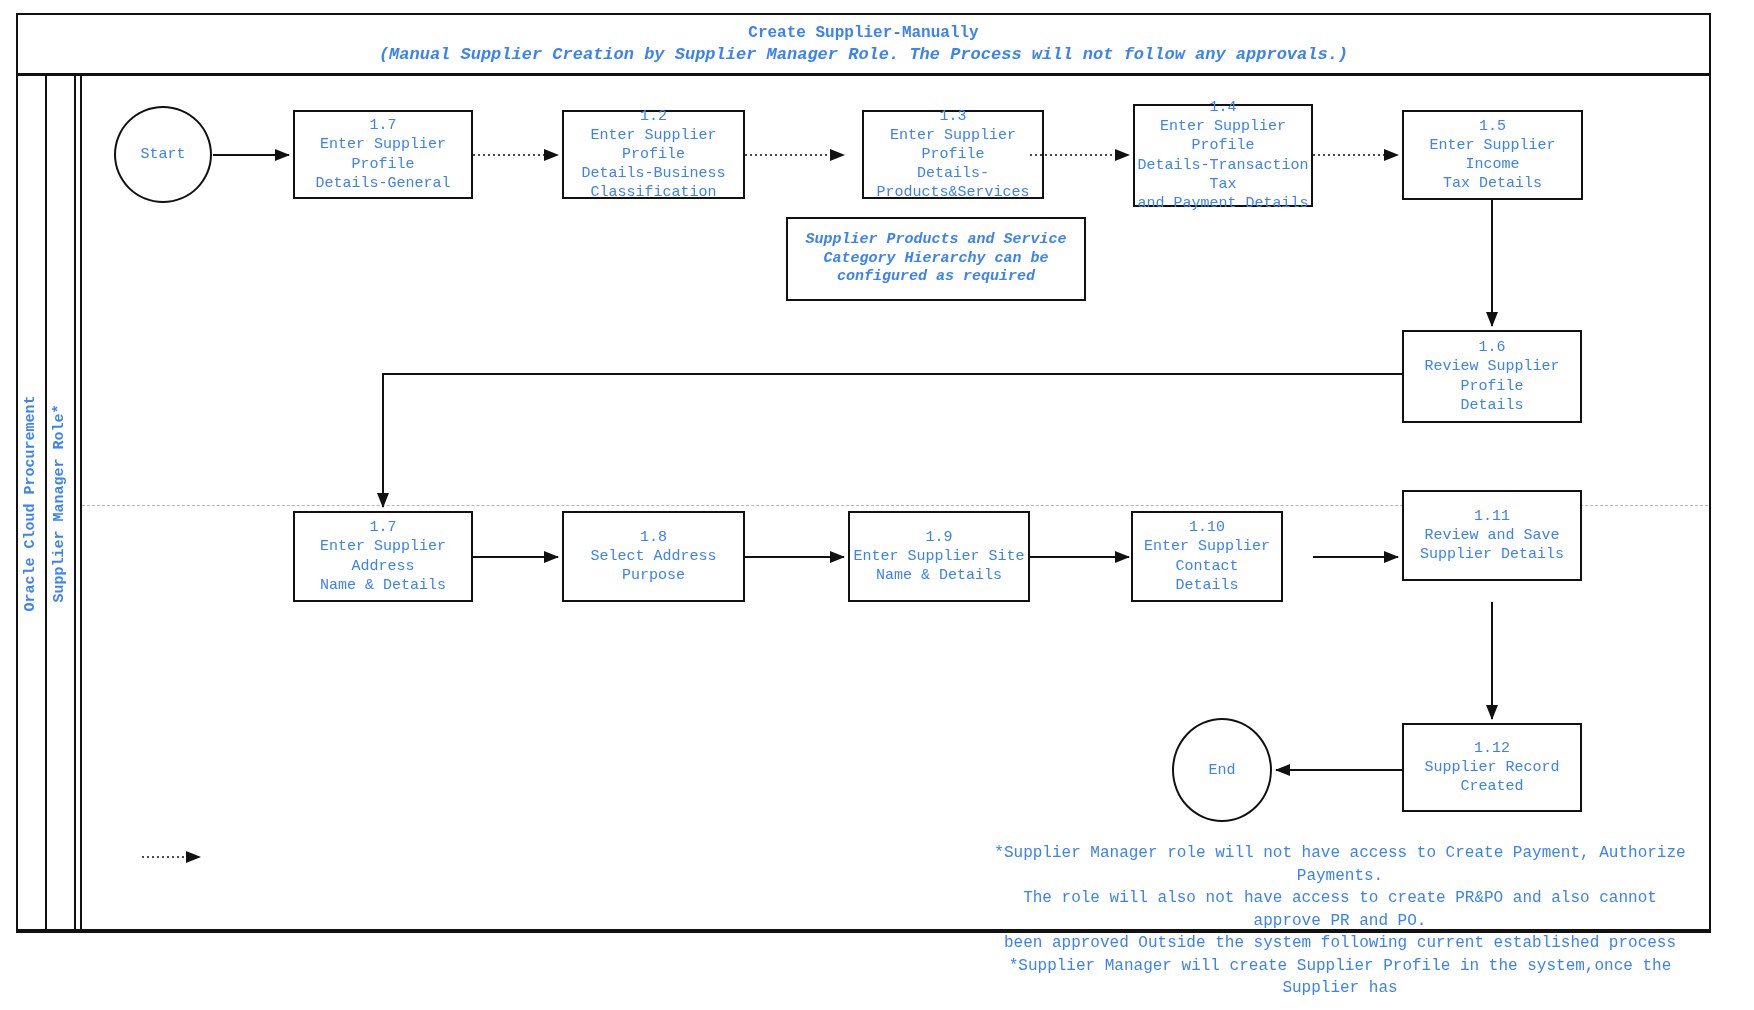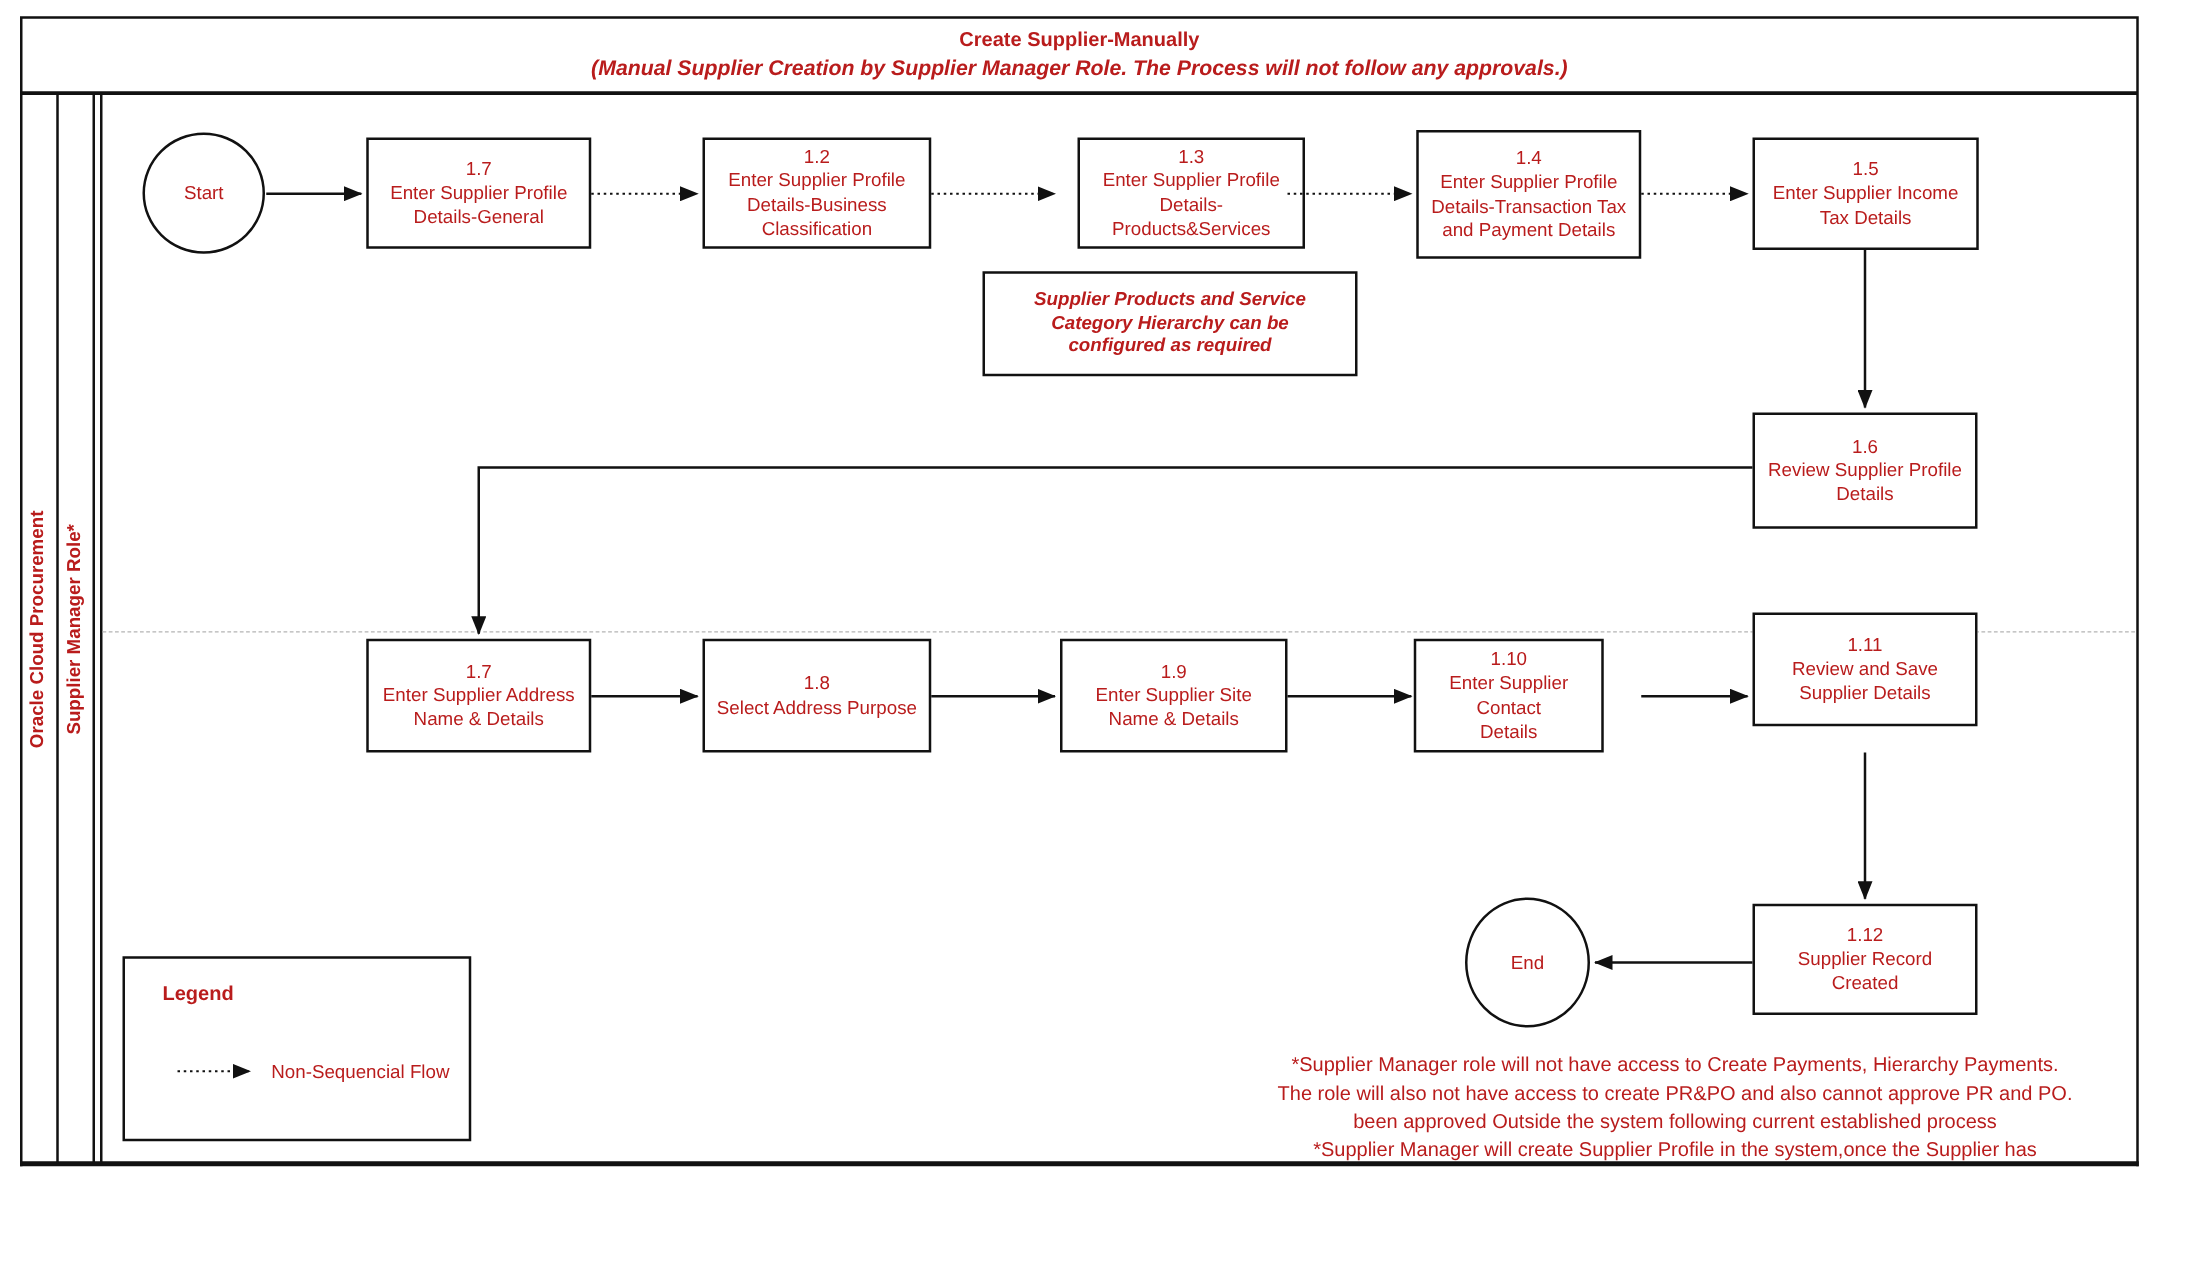--- a/index.html
+++ b/index.html
@@ -1,18 +1,18 @@
 <!DOCTYPE html>
 <html><head>
 <meta charset="utf-8">
 <style>
   html,body{margin:0;padding:0;background:#fff;}
   #canvas{
     position:relative;width:1754px;height:1010px;background:#fff;
-    font-family:Liberation Sans, sans-serif;color:#b91c1c;overflow:hidden;
+    font-family:Liberation Mono, monospace;color:#3b82f6;overflow:hidden;
   }
   .abs{position:absolute;}
   
   .title-band{
     left:16px;top:13px;width:1695px;height:63px;
     border:2px solid #111;border-bottom:3px solid #111;box-sizing:border-box;
     display:flex;flex-direction:column;align-items:center;justify-content:center;gap:3px;
   }
   .title-main{font-size:16px;font-weight:bold;}
   .title-sub{font-size:17px;font-weight:bold;font-style:italic;}
@@ -125,27 +125,23 @@
 Enter Supplier Contact
 Details</div>
   <div class="abs node-box" style="left:1402px;top:490px;width:180px;height:91px;">1.11
 Review and Save
 Supplier Details</div>
 
   <div class="abs node-box" style="left:1402px;top:723px;width:180px;height:89px;">1.12
 Supplier Record
 Created</div>
 
-  <div class="abs legend-box">
-    <div class="legend-title">Legend</div>
-    <div class="legend-item-label">Non-Sequencial Flow</div>
-  </div>
 
   <div class="abs footnotes">
-    <div>*Supplier Manager role will not have access to Create Payments, Hierarchy Payments.</div>
+    <div>*Supplier Manager role will not have access to Create Payment, Authorize Payments.</div>
     <div>The role will also not have access to create PR&amp;PO and also cannot approve PR and PO.</div>
     <div>been approved Outside the system following current established process</div>
     <div>*Supplier Manager will create Supplier Profile in the system,once the Supplier has</div>
   </div>
 
   <svg id="edges" width="1754" height="1010">
     <defs>
       <marker id="arrow" markerUnits="userSpaceOnUse" markerWidth="15" markerHeight="12" refX="14" refY="6" orient="auto">
         <path d="M0,0 L15,6 L0,12 z" fill="#111"></path>
       </marker>

